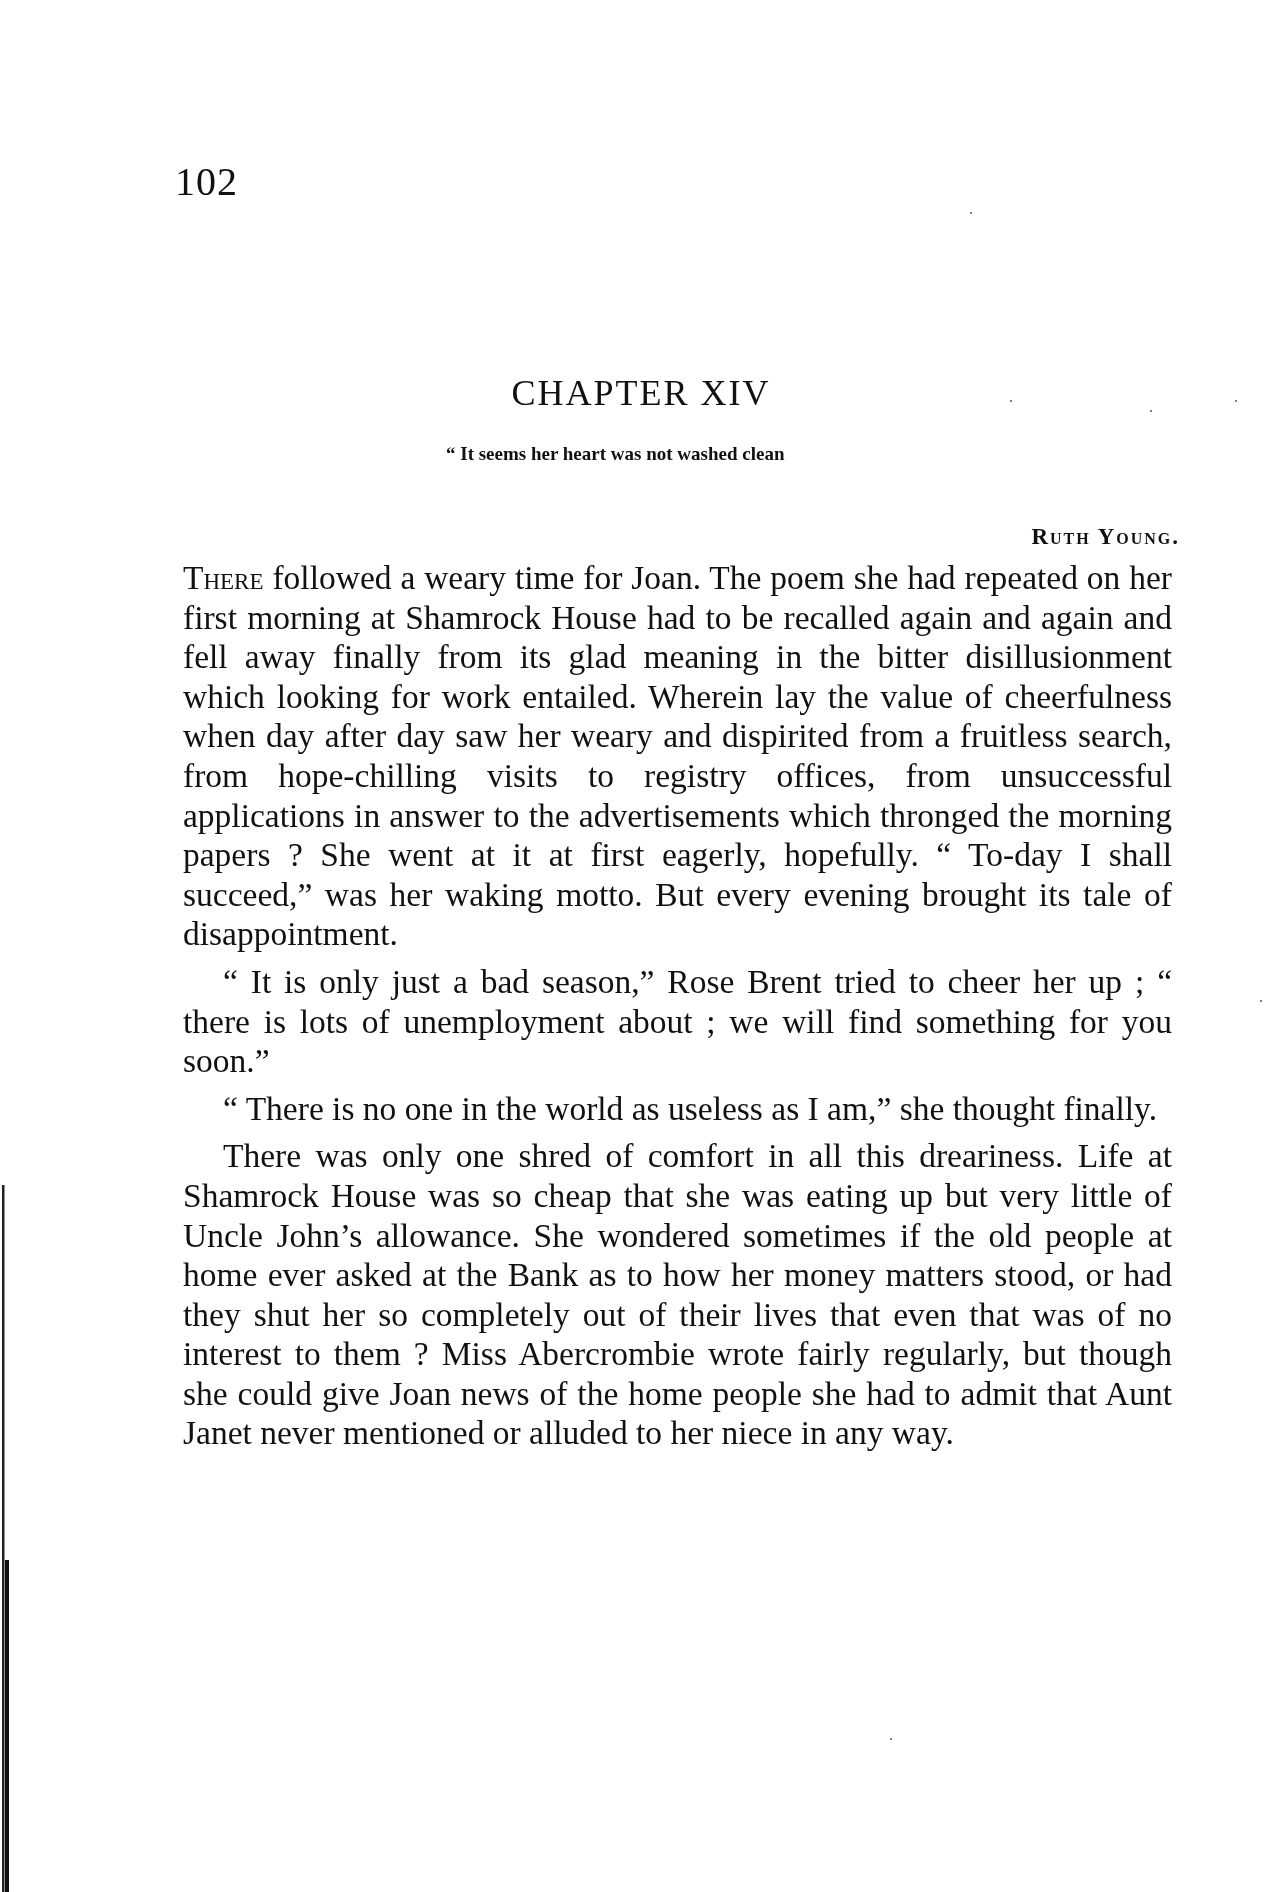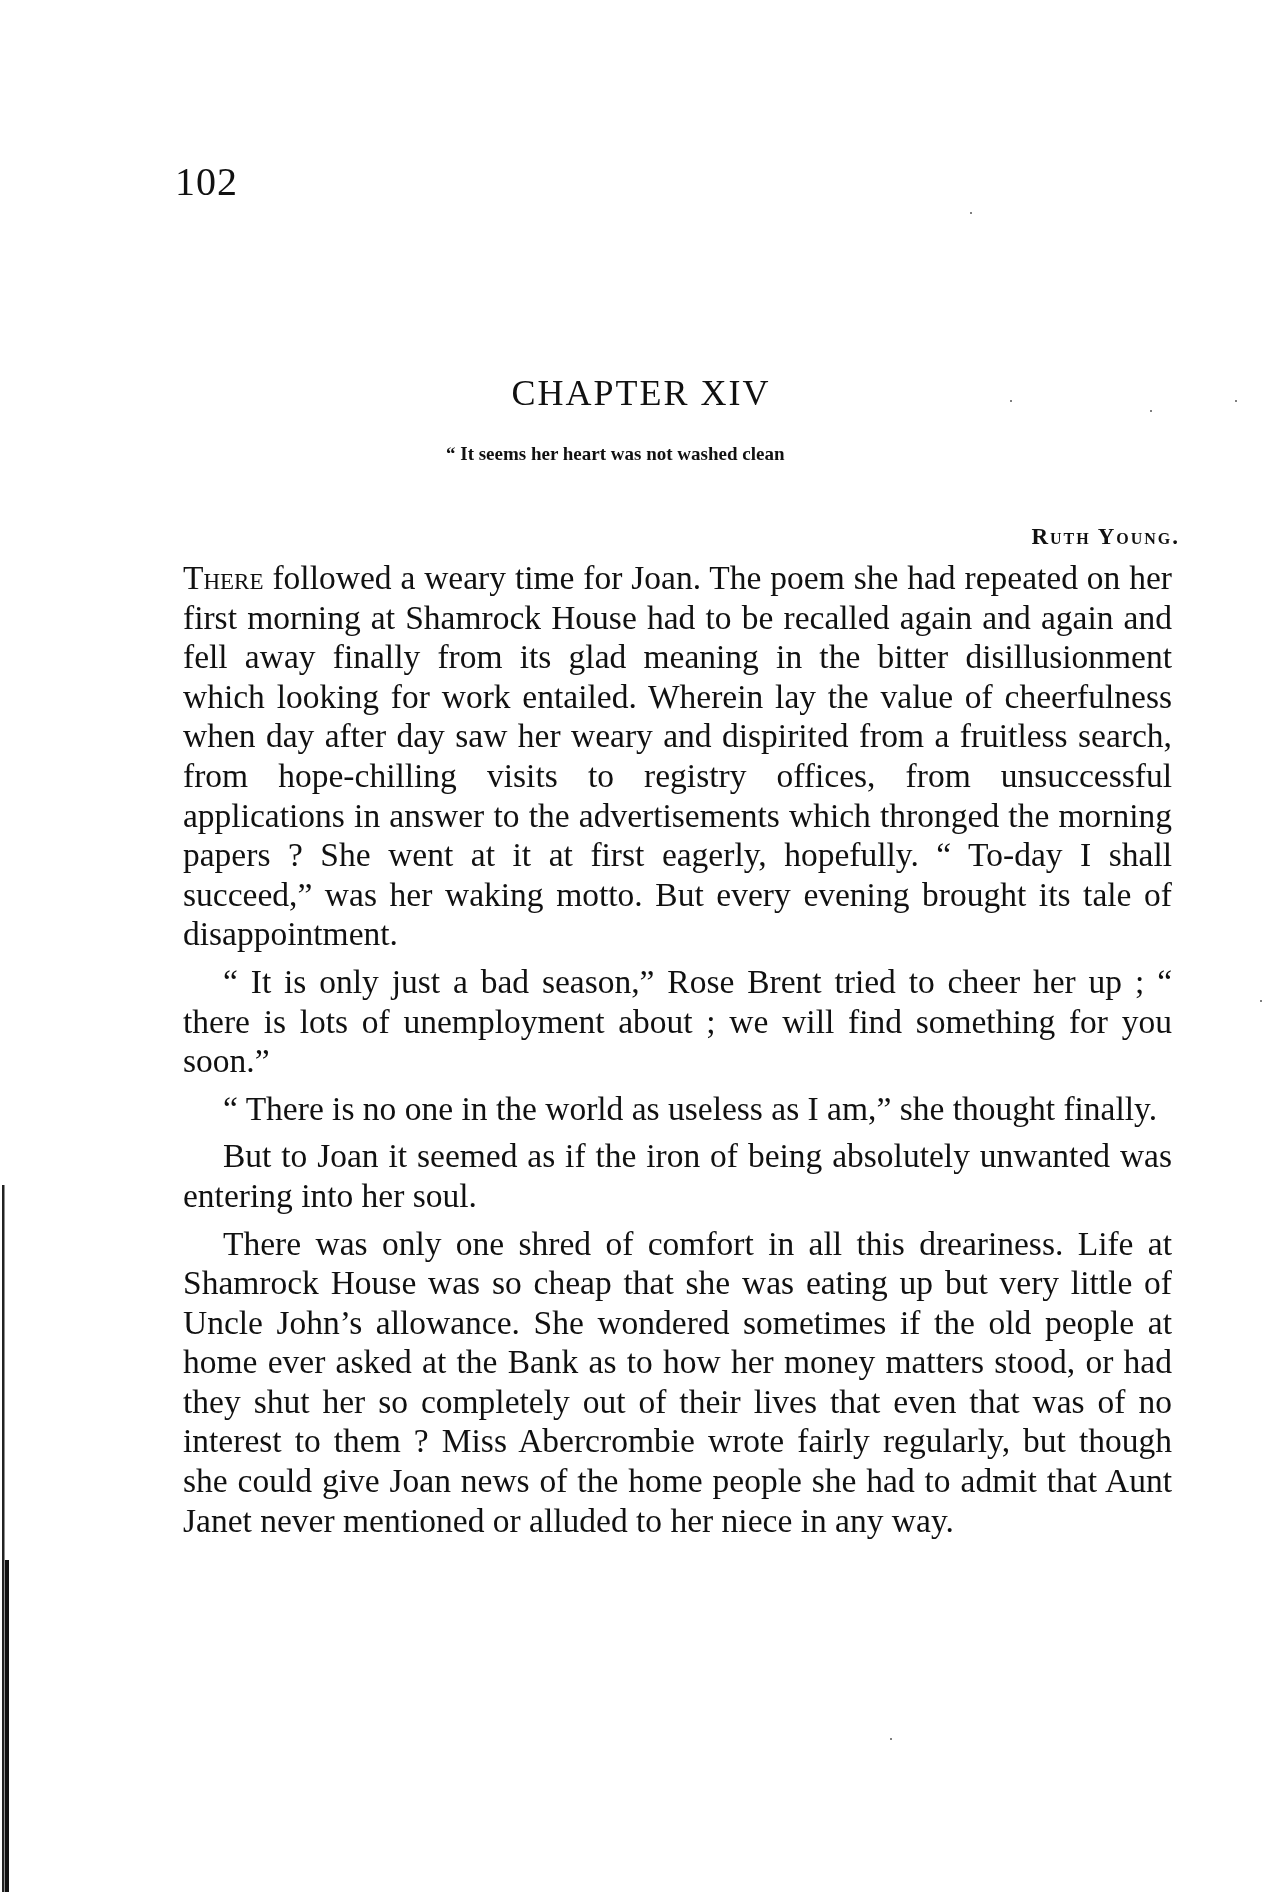--- a/index.html
+++ b/index.html
@@ -136,15 +136,14 @@
 
 <div class="epigraph">
   <span class="line1">“ It seems her heart was not washed clean</span>
 </div>
 <div class="epigraph-author">Ruth Young.</div>
 
 <div class="body-text">
   <p class="first"><span class="small-caps">There</span><span> followed a weary time for Joan.  The poem she had repeated on her first morning at Shamrock House had to be recalled again and again and fell away finally from its glad meaning in the bitter disillusionment which looking for work entailed.  Wherein lay the value of cheerfulness when day after day saw her weary and dispirited from a fruitless search, from hope-chilling visits to registry offices, from unsuccessful applications in answer to the advertise­ments which thronged the morning papers ?  She went at it at first eagerly, hopefully.  “ To-day I shall succeed,” was her waking motto.  But every evening brought its tale of disappointment.</span></p>
   <p>“ It is only just a bad season,” Rose Brent tried to cheer her up ;  “ there is lots of unemployment about ;  we will find something for you soon.”</p>
   <p>“ There is no one in the world as useless as I am,” she thought finally.</p>
-  <p>But to Joan it seemed as if the iron of being absolutely unwanted was entering into her soul.</p>
   <p>There was only one shred of comfort in all this dreariness. Life at Shamrock House was so cheap that she was eating up but very little of Uncle John’s allowance.  She won­dered sometimes if the old people at home ever asked at the Bank as to how her money matters stood, or had they shut her so completely out of their lives that even that was of no interest to them ?  Miss Abercrombie wrote fairly regularly, but though she could give Joan news of the home people she had to admit that Aunt Janet never mentioned or alluded to her niece in any way.</p>
 </div>
 
 </body></html>

